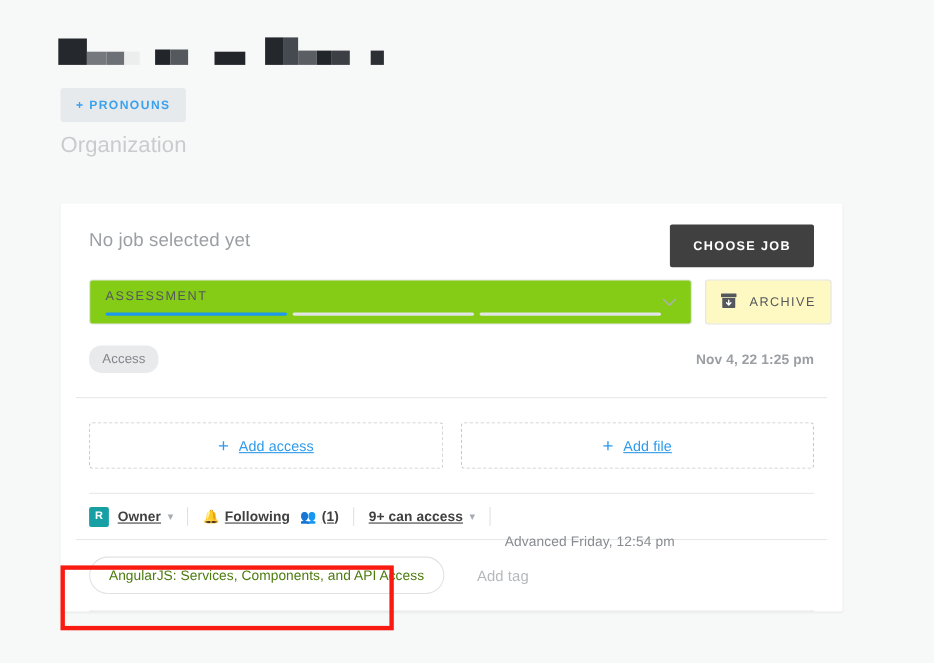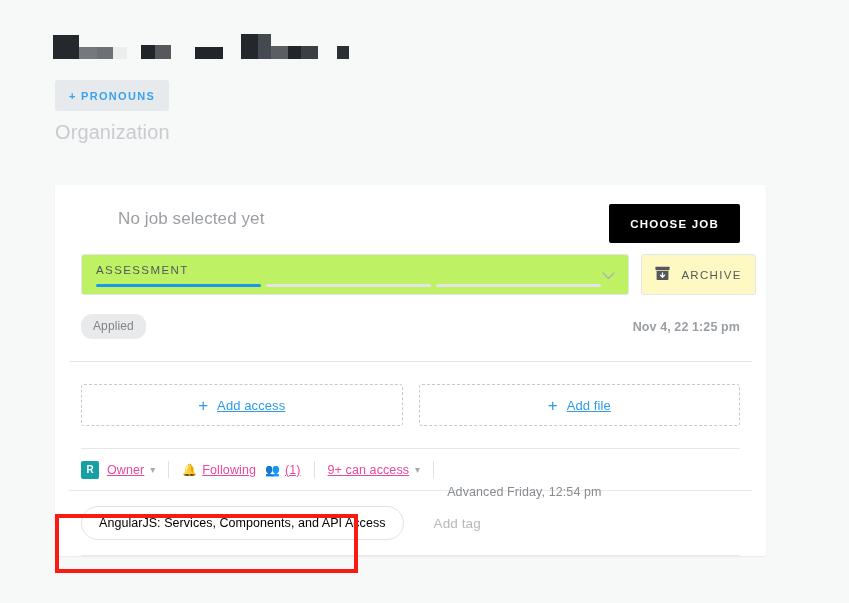--- a/index.html
+++ b/index.html
@@ -49,37 +49,36 @@
 
   .section { position: relative; }
   .divider { height: 1px; background: #e6e8ea; margin: 0 14px; }
 
   
   .job-section { padding: 24px 26px 22px 26px; position: relative; }
 
   .no-job {
     font-size: 17px; color: #9b9fa3; font-weight: normal;
     letter-spacing: 0.1px;
-    margin-left: 37px;
   }
 
   .choose-job-btn {
     position: absolute; right: 26px; top: 19px;
-    background: #000000; border: none; border-radius: 2px;
+    background: #404040; border: none; border-radius: 2px;
     color: #fff; font-size: 11.5px; font-weight: bold;
     letter-spacing: 1.2px; padding: 0 21px; height: 39px;
     cursor: pointer; font-family: "Liberation Sans", sans-serif;
   }
 
   .stage-row { display: flex; align-items: stretch; margin-top: 25px; gap: 12px; }
 
   .stage-box {
     flex: 0 0 548px; height: 41px;
     border: 1px solid #e3e5e7; border-radius: 3px;
-    background: #bef264; position: relative;
+    background: #84cc16; position: relative;
     display: flex; align-items: center;
     padding: 0 14px; cursor: pointer;
   }
   .stage-label {
     font-size: 11.5px; color: #54585c; font-weight: normal;
     letter-spacing: 1.4px; margin-bottom: 9px;
   }
   .stage-caret {
     position: absolute; right: 13px; top: 50%;
     transform: translateY(-50%); color: #adb1b5;
@@ -133,35 +132,36 @@
     display: flex; align-items: center; height: 41px;
     font-size: 12.5px; color: #6f7276; gap: 0;
   }
   .avatar {
     width: 18px; height: 18px; background: #17a0a3; color: #fff;
     border-radius: 2px; font-size: 10px; font-weight: bold;
     display: flex; align-items: center; justify-content: center;
     margin-right: 8px;
   }
   .meta-link {
-    color: #ec4899; text-decoration: underline; cursor: pointer;
+    color: #404040; text-decoration: underline; cursor: pointer;
     letter-spacing: 0.1px;
+    font-weight: bold;
   }
   .caret-sm { color: #a8acb0; margin-left: 6px; font-size: 10px; }
   .meta-sep { width: 1px; height: 17px; background: #dfe1e3; margin: 0 13px; }
   .bell { color: #7c8084; margin-right: 5px; font-size: 12px; }
   .people { color: #7c8084; margin: 0 5px 0 9px; font-size: 12px; }
   .meta-plain { color: #888c90; letter-spacing: 0.1px; margin-top: 44px; }
 
   
   .tag-section { padding: 0 26px 0 26px; position: relative; }
   .tag-row { display: flex; align-items: center; height: 64px; gap: 0; }
   .tag-chip {
     border: 1px solid #e0e2e4; border-radius: 17px;
-    padding: 9px 17px; font-size: 12.5px; color: #000000;
+    padding: 9px 17px; font-size: 12.5px; color: #4d7c0f;
     background: #fff; white-space: nowrap; cursor: pointer;
     letter-spacing: 0.05px;
   }
   .add-tag {
     color: #b6b9bc; font-size: 13.5px; margin-left: 30px;
     cursor: pointer; letter-spacing: 0.1px;
   }
   .bottom-divider { height: 1px; background: #e6e8ea; }
 
   
@@ -236,21 +236,21 @@
               <rect x="0.5" y="0.8" width="15" height="3.6" rx="0.6" fill="#54585c"></rect>
               <path d="M1.7 5.2 H14.3 V14.2 a0.7 0.7 0 0 1 -0.7 0.7 H2.4 a0.7 0.7 0 0 1 -0.7 -0.7 Z" fill="#54585c"></path>
               <path d="M8 7.3 V11.6 M5.9 9.9 L8 12.1 L10.1 9.9" stroke="#ffffff" stroke-width="1.35" fill="none" stroke-linecap="round" stroke-linejoin="round"></path>
             </svg>
           </span>
           <span class="archive-label">ARCHIVE</span>
         </button>
       </div>
 
       <div class="status-row">
-        <span class="applied-badge">Applied</span>
+        <span class="applied-badge">Access</span>
         <span class="applied-time">Nov 4, 22 1:25 pm</span>
       </div>
     </div>
 
     <div class="divider"></div>
 
     <div class="section attach-section">
       <div class="attach-row">
 
         <div class="dropzone">

